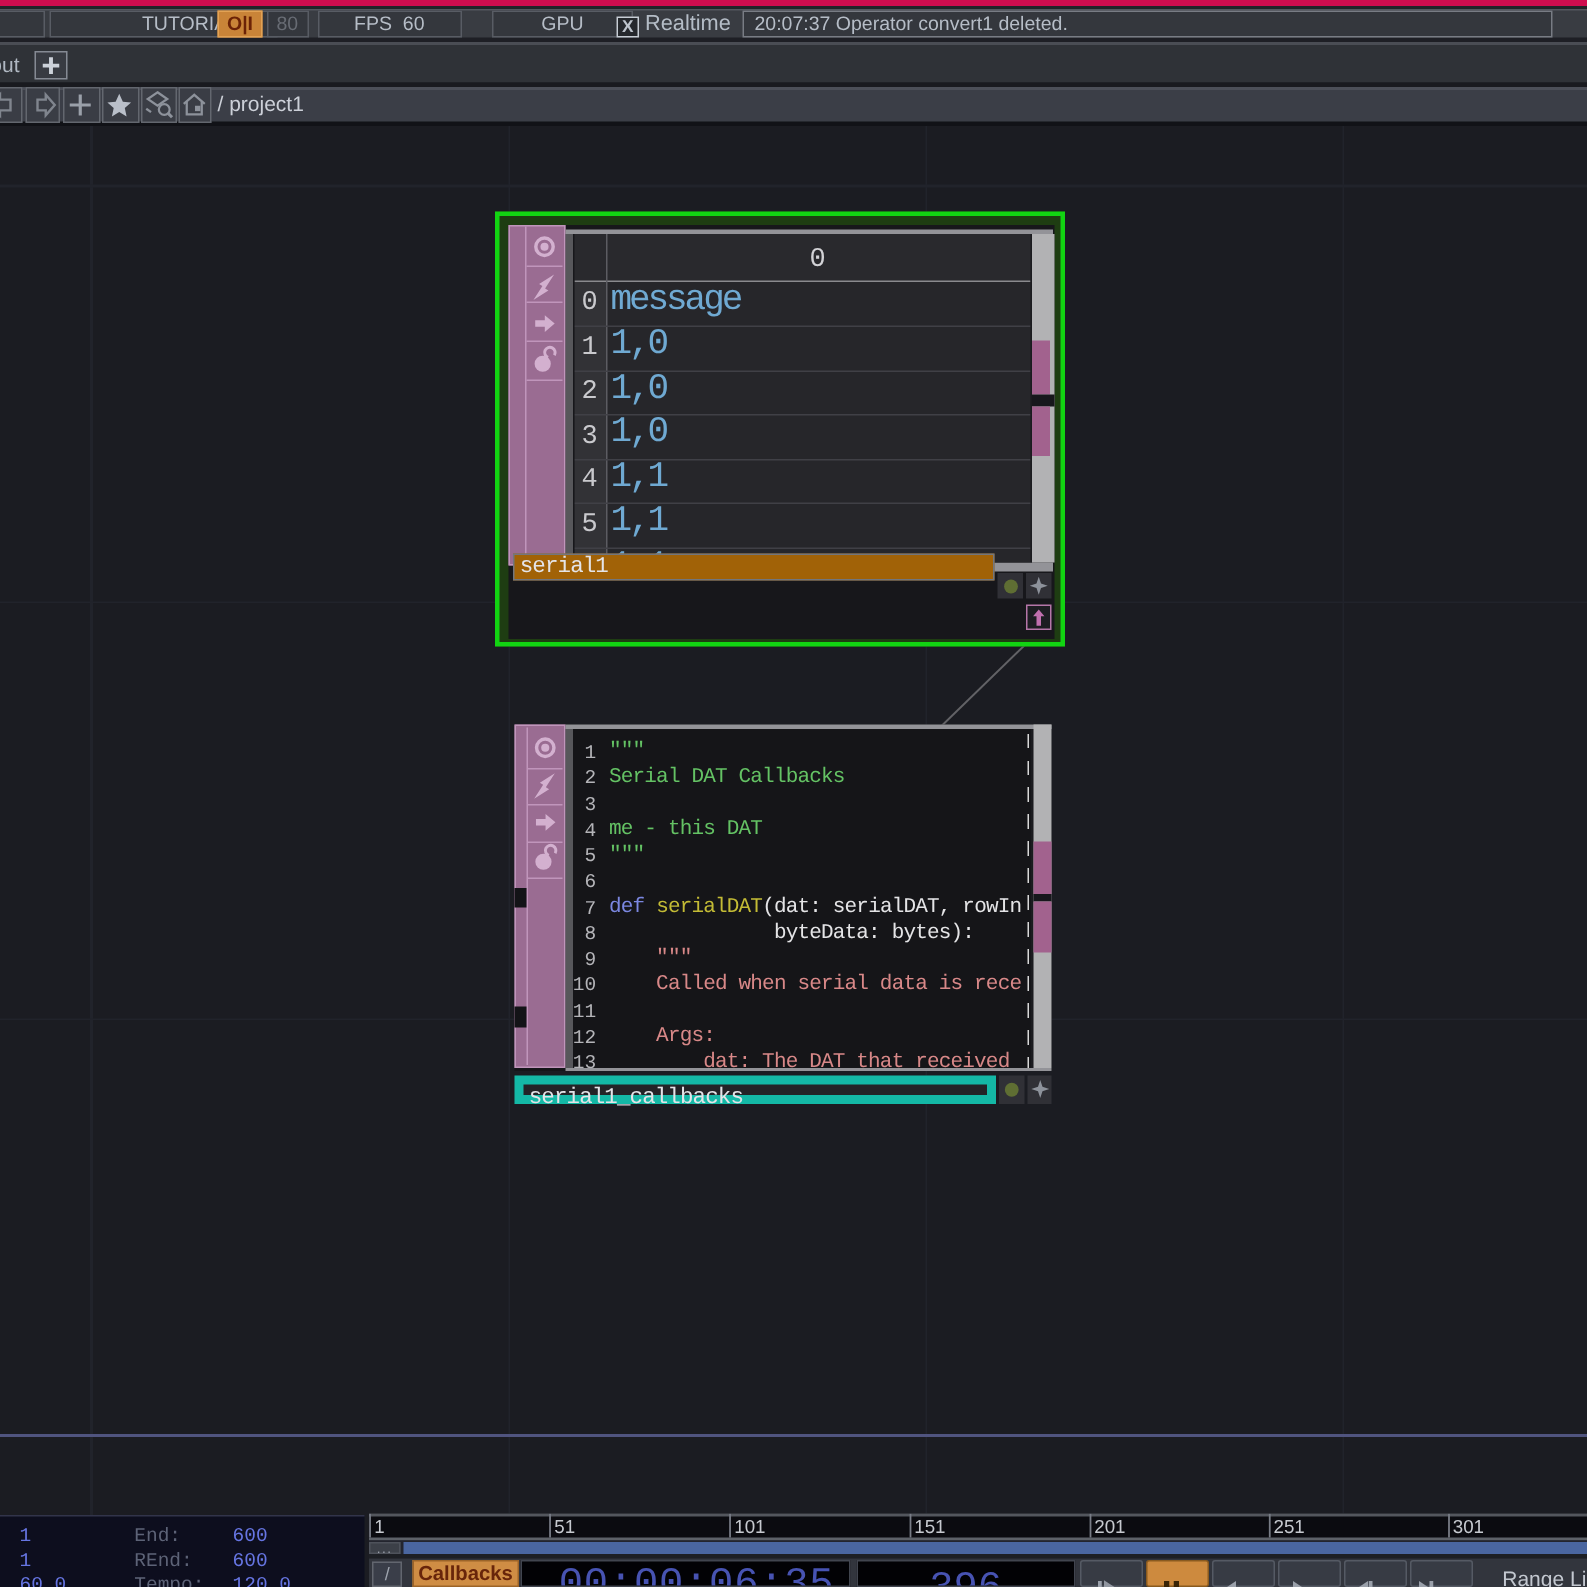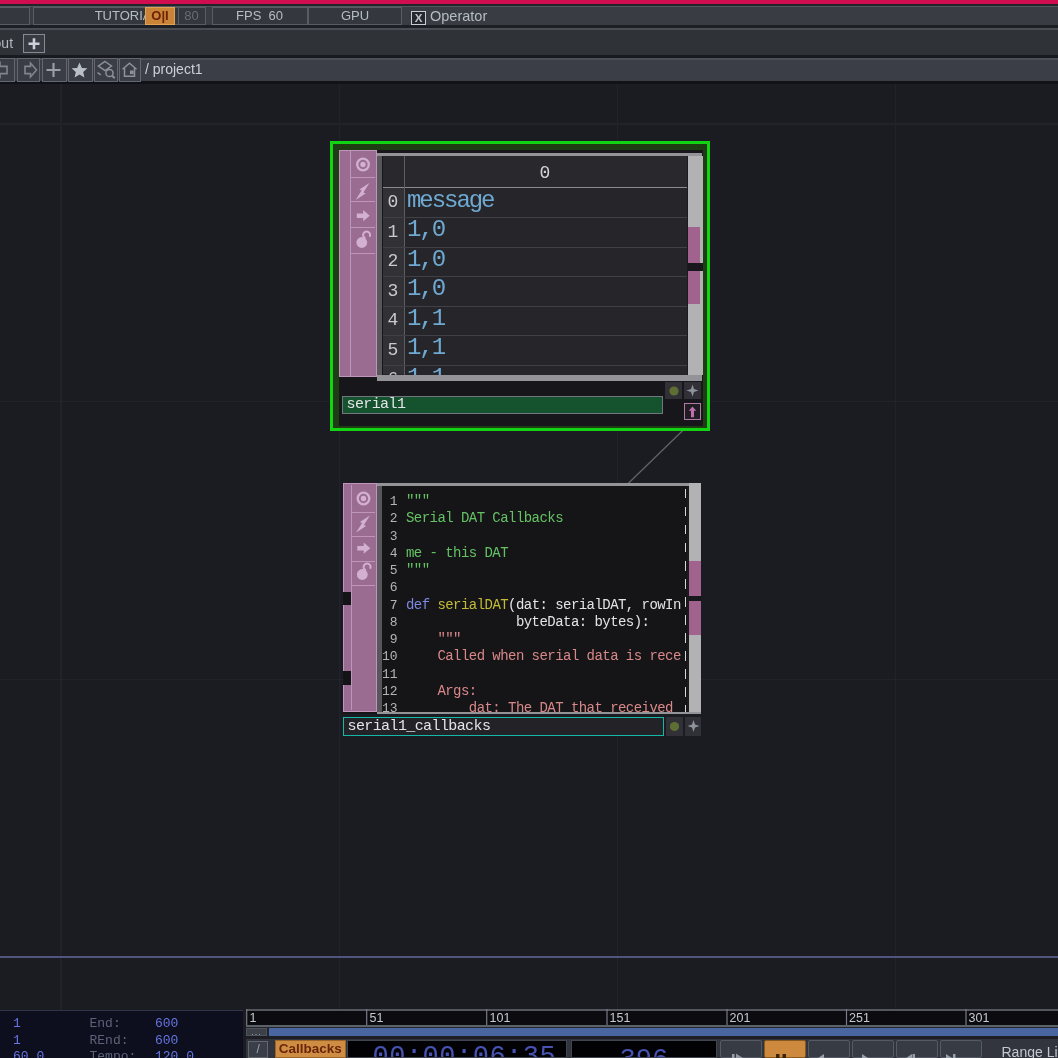--- a/index.html
+++ b/index.html
@@ -29,24 +29,26 @@
   <div class="abs" style="left:0;top:0;width:1058px;height:3.5px;background:#d00d4f;"></div>
   <div class="abs" style="left:0;top:3.5px;width:1058px;height:2.5px;background:#232429;"></div>
 
   <div class="abs" style="left:0;top:6px;width:1058px;height:21px;background:#393c42;border-top:1.5px solid #54575e;box-sizing:border-box;"></div>
   <div class="abs" style="left:0;top:25px;width:1058px;height:2.5px;background:#1e1f25;"></div>
   <div class="btn1" style="left:-20px;width:48px;"></div>
   <div class="btn1" style="left:33px;width:106px;padding-left:44px;">TUTORIALS</div>
   <div class="btn1" style="left:145px;width:28px;background:#c98438;border-color:#e2a254;color:#6b2206;font-weight:bold;">O|I</div>
   <div class="btn1" style="left:177.5px;width:26px;color:#686c74;">80</div>
   <div class="btn1" style="left:211.5px;width:94px;">FPS&nbsp;&nbsp;60</div>
-  <div class="btn1" style="left:308px;width:92px;">GPU</div>
+  <div class="btn1" style="left:328px;width:92px;">GPU</div>
 
   <div class="abs" style="left:411px;top:10.5px;width:13px;height:12.5px;border:1.6px solid #c7cdd5;background:#25282d;color:#bdc4cd;font-size:11.5px;font-weight:bold;text-align:center;line-height:12.5px;">X</div>
-  <div class="abs" style="left:430px;top:8px;color:#b4bcc6;font-size:14.5px;">Operator</div>
+  <div class="abs" style="left:430px;top:8px;color:#b4bcc6;font-size:14.5px;">Realtime</div>
+  <div class="btn1" style="left:495px;width:538px;text-align:left;border-color:#787c84;">
+    <span style="margin-left:7px;">20:07:37 Operator convert1 deleted.</span></div>
 
   <div class="abs" style="left:0;top:27.5px;width:1058px;height:27.5px;background:#2f3237;border-top:2px solid #4a4d54;box-sizing:border-box;"></div>
   <div class="abs" style="left:-29px;top:35px;color:#b0b8c2;font-size:14px;">Layout</div>
   <div class="abs" style="left:23px;top:33.5px;width:20px;height:17.5px;background:#383b42;border:1px solid #858a93;"></div>
   <svg class="abs" style="left:23px;top:33.5px;" width="22" height="19.5">
       <path d="M11,4.2 V15.3 M5.5,9.75 H16.5" stroke="#ccd1d9" stroke-width="2.6"></path>
     </svg>
 
   <div class="abs" style="left:0;top:55px;width:1058px;height:2.5px;background:#191a1f;"></div>
   <div class="abs" style="left:0;top:57.5px;width:1058px;height:26.5px;background:#3b3e47;border-top:2px solid #4c4f58;border-bottom:3px solid #111217;box-sizing:border-box;"></div>
@@ -134,21 +136,21 @@
 
     <div class="abs mono" style="left:24.5px;top:29.5px;font-size:24px;letter-spacing:-2.05px;color:#6fa9d2;line-height:29.5px;white-space:pre;">message
 1,0
 1,0
 1,0
 1,1
 1,1
 1,1</div>
   </div>
 
-  <div class="abs mono" style="left:341.5px;top:396px;width:321.5px;height:17.5px;background:#14532d;border:1px solid #72767e;box-sizing:border-box;color:#e4e4e8;font-size:15px;letter-spacing:-0.6px;line-height:16px;"><span style="margin-left:4px;">serial1</span></div>
+  <div class="abs mono" style="left:341.5px;top:369px;width:321.5px;height:17.5px;background:#a16207;border:1px solid #72767e;box-sizing:border-box;color:#e4e4e8;font-size:15px;letter-spacing:-0.6px;line-height:16px;"><span style="margin-left:4px;">serial1</span></div>
   <div class="abs" style="left:664.5px;top:381.5px;width:17.5px;height:17.5px;background:#303036;"></div>
   <svg class="abs" style="left:664.5px;top:381.5px;" width="18" height="18">
       <circle cx="9" cy="9" r="4.6" fill="#5f6e33"></circle>
     </svg>
   <div class="abs" style="left:684px;top:381.5px;width:16.5px;height:17.5px;background:#303036;"></div>
   <svg class="abs" style="left:684px;top:381.5px;" width="17" height="18">
     <path d="M8.5,2.5 L10,7 14.5,8.5 10,10 8.5,14.5 7,10 2.5,8.5 7,7 Z" fill="#8d929b"></path>
     </svg>
 
   <div class="abs" style="left:683.5px;top:402.5px;width:17px;height:17.5px;background:#1d1d22;border:1.4px solid #b576a8;box-sizing:border-box;"></div>
@@ -200,21 +202,21 @@
               byteData: bytes):
     <span style="color:#d88888;">"""
     Called when serial data is rece
 
     Args:
         dat: The DAT that received</span></div>
 
     <div class="abs" style="left:303px;top:3px;width:1.8px;height:222.5px;background:repeating-linear-gradient(to bottom,#d8d8d8 0,#d8d8d8 9.5px,transparent 9.5px,transparent 18px);"></div>
   </div>
 
-  <div class="abs mono" style="left:342.5px;top:717px;width:321.5px;height:18.5px;background:#232327;border:1px solid #14b8a6;box-sizing:border-box;color:#e4e4e8;font-size:15px;letter-spacing:-0.6px;line-height:17px;"><span style="margin-left:4px;">serial1_callbacks</span></div>
+  <div class="abs mono" style="left:342.5px;top:717px;width:321.5px;height:18.5px;background:#232327;border:6px solid #14b8a6;box-sizing:border-box;color:#e4e4e8;font-size:15px;letter-spacing:-0.6px;line-height:17px;"><span style="margin-left:4px;">serial1_callbacks</span></div>
   <div class="abs" style="left:665.5px;top:717px;width:17px;height:18.5px;background:#303036;"></div>
   <svg class="abs" style="left:665.5px;top:717px;" width="18" height="19">
       <circle cx="8.5" cy="9.5" r="4.6" fill="#5f6e33"></circle>
     </svg>
   <div class="abs" style="left:684.5px;top:717px;width:16.5px;height:18.5px;background:#303036;"></div>
   <svg class="abs" style="left:684.5px;top:717px;" width="17" height="19">
     <path d="M8.5,3 L10,7.5 14.5,9 10,10.5 8.5,15 7,10.5 2.5,9 7,7.5 Z" fill="#8d929b"></path>
     </svg>
 
   <div class="abs" style="left:0;top:1010px;width:242.5px;height:48px;background:#0d0e1e;border-top:1.5px solid #32344a;box-sizing:border-box;"></div>

